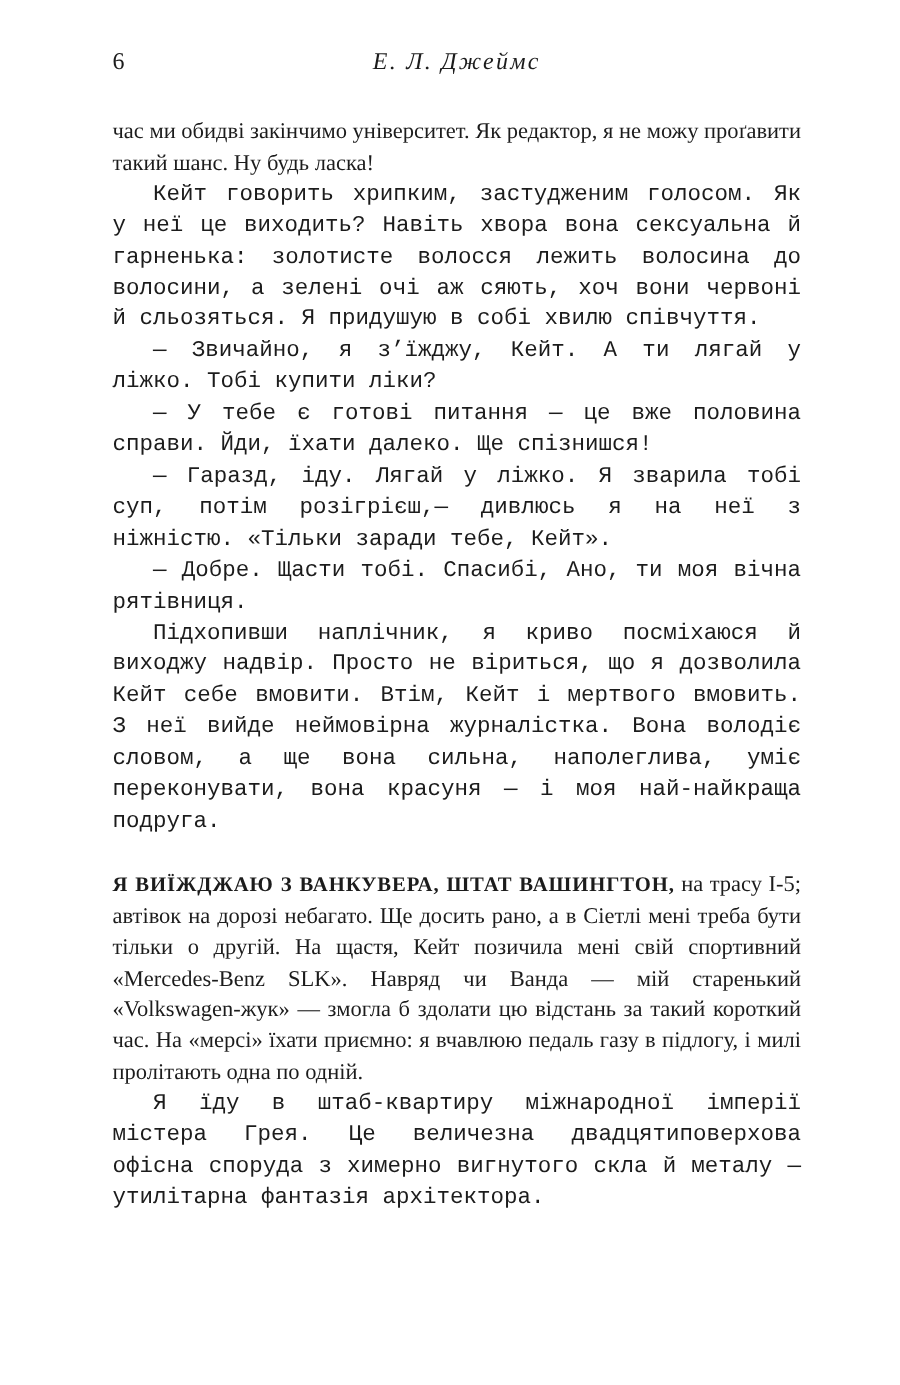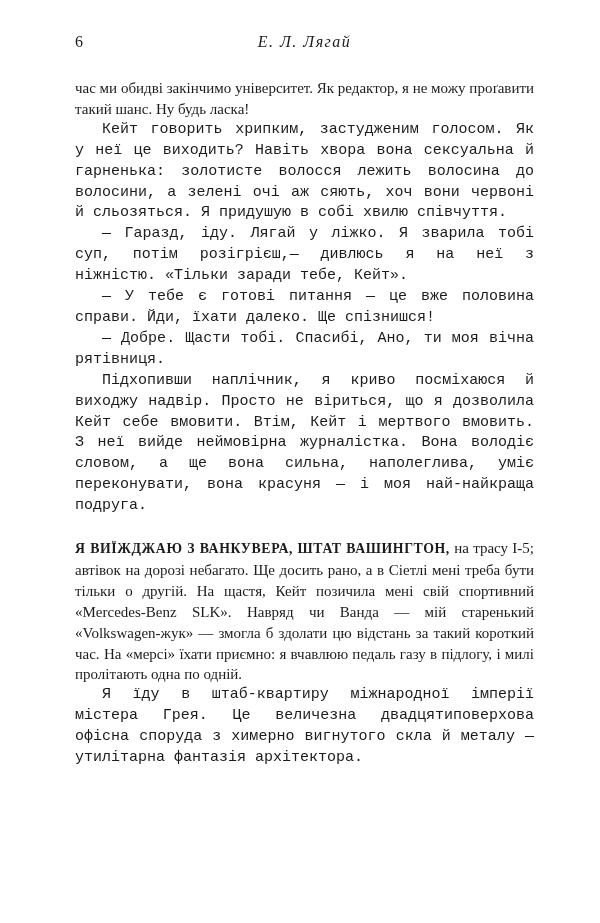--- a/index.html
+++ b/index.html
@@ -50,25 +50,26 @@
     font-size: 0.92em;
     letter-spacing: 0.6px;
   }
 </style>
 </head>
 <body>
 
 <div class="page">
   <header class="page-header">
     <span class="page-number">6</span>
-    <span class="running-title">Е. Л. Лягай</span>
+    <span class="running-title">Е. Л. Джеймс</span>
   </header>
   <main class="page-body">
       <p class="para">час ми обидві закінчимо університет. Як редактор, я не можу проґавити такий шанс. Ну будь ласка!</p>
       <p class="para indent">Кейт говорить хрипким, застудженим голосом. Як у неї це виходить? Навіть хвора вона сексуальна й гарненька: золотисте волосся лежить волосина до волосини, а зелені очі аж сяють, хоч вони червоні й сльозяться. Я придушую в собі хвилю співчуття.</p>
+      <p class="para indent">— Звичайно, я з’їжджу, Кейт. А ти лягай у ліжко. Тобі купити ліки?</p>
+      <p class="para indent">— У тебе є готові питання — це вже половина справи. Йди, їхати далеко. Ще спізнишся!</p>
       <p class="para indent">— Гаразд, іду. Лягай у ліжко. Я зварила тобі суп, потім розігрієш,— дивлюсь я на неї з ніжністю. «Тільки заради тебе, Кейт».</p>
-      <p class="para indent">— У тебе є готові питання — це вже половина справи. Йди, їхати далеко. Ще спізнишся!</p>
       <p class="para indent">— Добре. Щасти тобі. Спасибі, Ано, ти моя вічна рятівниця.</p>
       <p class="para indent">Підхопивши наплічник, я криво посміхаюся й виходжу надвір. Просто не віриться, що я дозволила Кейт себе вмовити. Втім, Кейт і мертвого вмовить. З неї вийде неймовірна журналістка. Вона володіє словом, а ще вона сильна, наполеглива, уміє переконувати, вона красуня — і моя най-найкраща подруга.</p>
       <p class="para section-break"><b class="lead">Я ВИЇЖДЖАЮ З ВАНКУВЕРА, ШТАТ ВАШИНГТОН,</b> на трасу І-5; автівок на дорозі небагато. Ще досить рано, а в Сіетлі мені треба бути тільки о другій. На щастя, Кейт позичила мені свій спортивний «Mercedes-Benz SLK». Навряд чи Ванда — мій старенький «Volkswagen-жук» — змогла б здолати цю відстань за такий короткий час. На «мерсі» їхати приємно: я вчавлюю педаль газу в підлогу, і милі пролітають одна по одній.</p>
       <p class="para indent">Я їду в штаб-квартиру міжнародної імперії містера Грея. Це величезна двадцятиповерхова офісна споруда з химерно вигнутого скла й металу — утилітарна фантазія архітектора.</p>
     </main>
 </div>
 
 </body></html>

